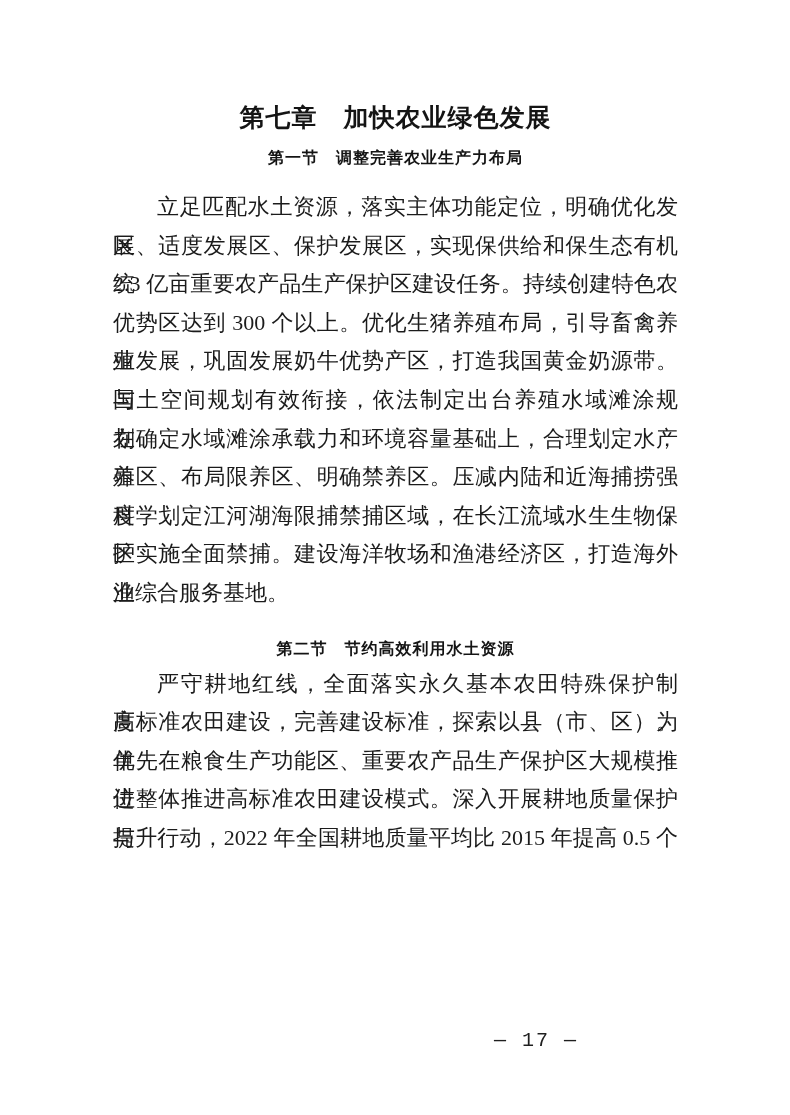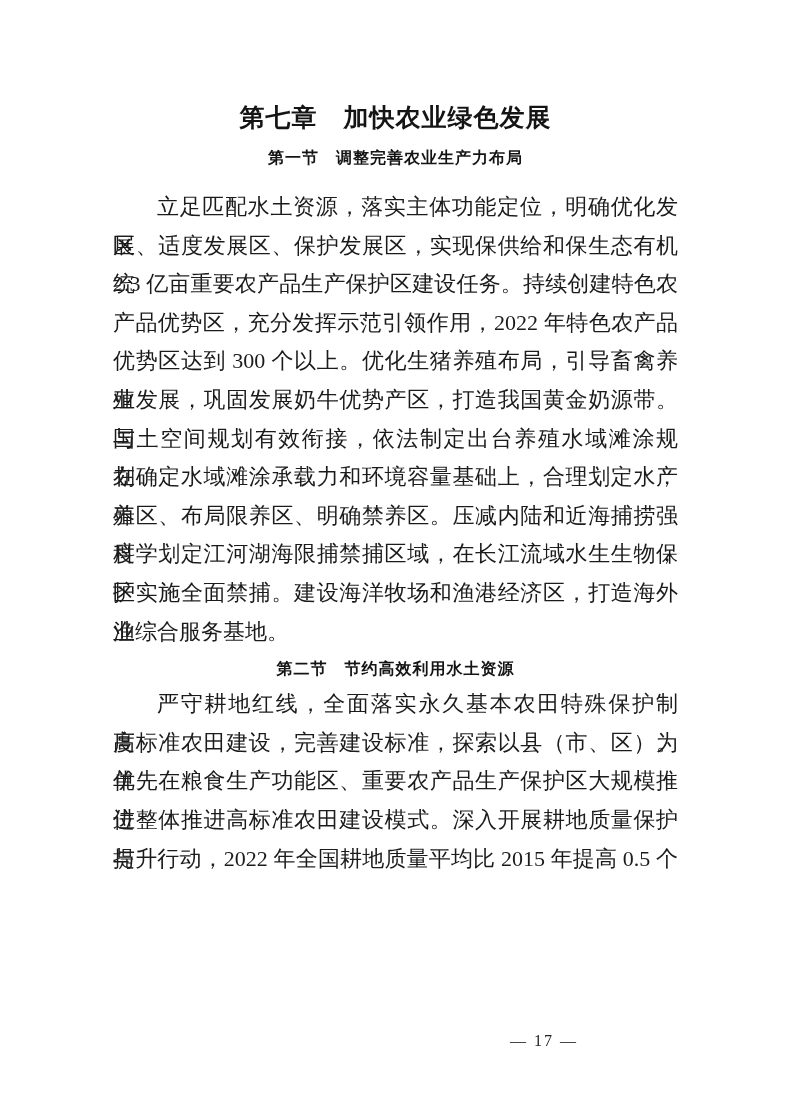--- a/index.html
+++ b/index.html
@@ -30,60 +30,59 @@
   .section-title {
     margin: 9px 0 0 0;
     font-family: "Liberation Serif", serif;
     font-weight: bold;
     font-size: 16px;
     line-height: 32px;
     text-align: center;
     letter-spacing: 1px;
     color: #141414;
   }
-  .section-title.second { margin-top: 2px; }
+  .section-title.second { margin-top: 20px; }
   .paragraph {
     margin-top: 14px;
     font-family: "Liberation Serif", serif;
     font-size: 22px;
     color: #1b1b1b;
   }
   .paragraph.p2 { margin-top: 0; }
   .bline {
     height: 38.6px;
     line-height: 38.6px;
     text-align: justify;
     text-align-last: justify;
   }
   .bline.first { text-indent: 2em; }
   .bline.noju { text-align-last: left; }
   .footer {
     position: absolute;
     top: 1031px;
     right: 122px;
-    font-family: Liberation Serif, serif;
-    font-size: 16px;
+    font-family: Liberation Mono, monospace;
+    font-size: 20px;
     line-height: 20px;
     letter-spacing: 2px;
     color: #1f1f1f;
     white-space: nowrap;
   }
 </style>
 </head>
 <body>
 
 <div class="page">
   <div class="content">
     <h1 class="chapter-title">第七章　加快农业绿色发展</h1>
     <h2 class="section-title">第一节　调整完善农业生产力布局</h2>
     <div class="paragraph">
         <div class="bline first">立足匹配水土资源，落实主体功能定位，明确优化发展</div>
         <div class="bline">区、适度发展区、保护发展区，实现保供给和保生态有机统</div>
         <div class="bline">2.3 亿亩重要农产品生产保护区建设任务。持续创建特色农</div>
-        <div class="bline">产品优势区，充分发挥示范引领作用，2022 年特色农产品</div>
         <div class="bline">优势区达到 300 个以上。优化生猪养殖布局，引导畜禽养殖</div>
         <div class="bline">业发展，巩固发展奶牛优势产区，打造我国黄金奶源带。与</div>
         <div class="bline">国土空间规划有效衔接，依法制定出台养殖水域滩涂规划，</div>
         <div class="bline">在确定水域滩涂承载力和环境容量基础上，合理划定水产养</div>
         <div class="bline">殖区、布局限养区、明确禁养区。压减内陆和近海捕捞强度，</div>
         <div class="bline">科学划定江河湖海限捕禁捕区域，在长江流域水生生物保护</div>
         <div class="bline">区实施全面禁捕。建设海洋牧场和渔港经济区，打造海外渔</div>
         <div class="bline noju">业综合服务基地。</div>
       </div>
     <h2 class="section-title second">第二节　节约高效利用水土资源</h2>

